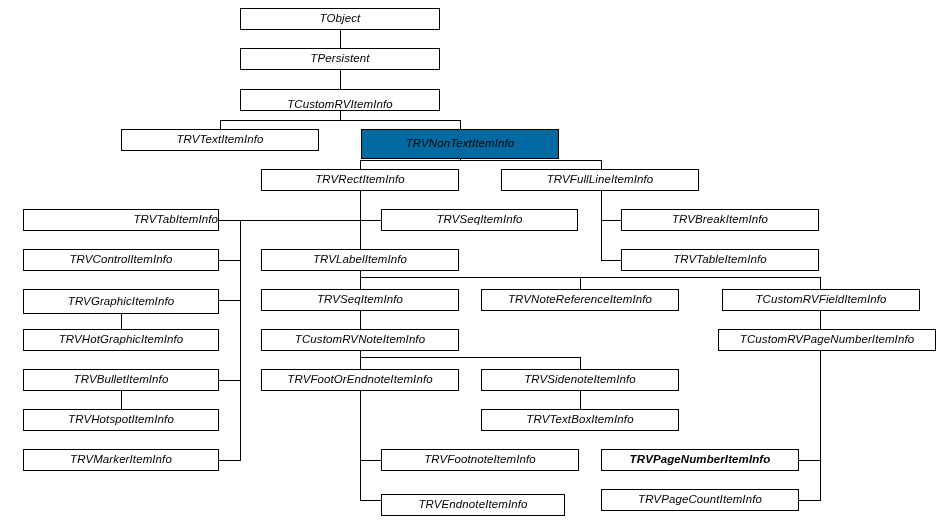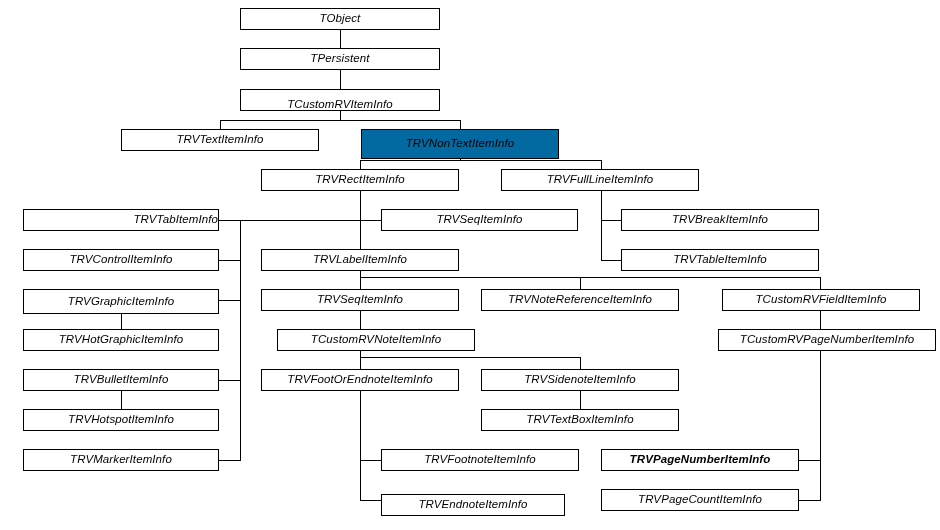--- a/index.html
+++ b/index.html
@@ -126,21 +126,21 @@
       </div>
       <div class="node" style="left: 481px; top: 289px; width: 198px; height: 22px; background: rgb(255, 255, 255); border-color: rgb(0, 0, 0);">
         <span class="node-label">TRVNoteReferenceItemInfo</span>
       </div>
       <div class="node" style="left: 722px; top: 289px; width: 198px; height: 22px; background: rgb(255, 255, 255); border-color: rgb(0, 0, 0);">
         <span class="node-label">TCustomRVFieldItemInfo</span>
       </div>
       <div class="node" style="left: 23px; top: 329px; width: 196px; height: 22px; background: rgb(255, 255, 255); border-color: rgb(0, 0, 0); justify-content: center;">
         <span class="node-label">TRVHotGraphicItemInfo</span>
       </div>
-      <div class="node" style="left: 261px; top: 329px; width: 198px; height: 22px; background: rgb(255, 255, 255); border-color: rgb(0, 0, 0); margin-left: 16px;">
+      <div class="node" style="left: 261px; top: 329px; width: 198px; height: 22px; background: rgb(255, 255, 255); border-color: rgb(0, 0, 0);">
         <span class="node-label">TCustomRVNoteItemInfo</span>
       </div>
       <div class="node" style="left: 718px; top: 329px; width: 218px; height: 22px; background: rgb(255, 255, 255); border-color: rgb(0, 0, 0);">
         <span class="node-label">TCustomRVPageNumberItemInfo</span>
       </div>
       <div class="node" style="left: 23px; top: 369px; width: 196px; height: 22px; background: rgb(255, 255, 255); border-color: rgb(0, 0, 0);">
         <span class="node-label">TRVBulletItemInfo</span>
       </div>
       <div class="node" style="left: 261px; top: 369px; width: 198px; height: 22px; background: rgb(255, 255, 255); border-color: rgb(0, 0, 0);">
         <span class="node-label">TRVFootOrEndnoteItemInfo</span>

